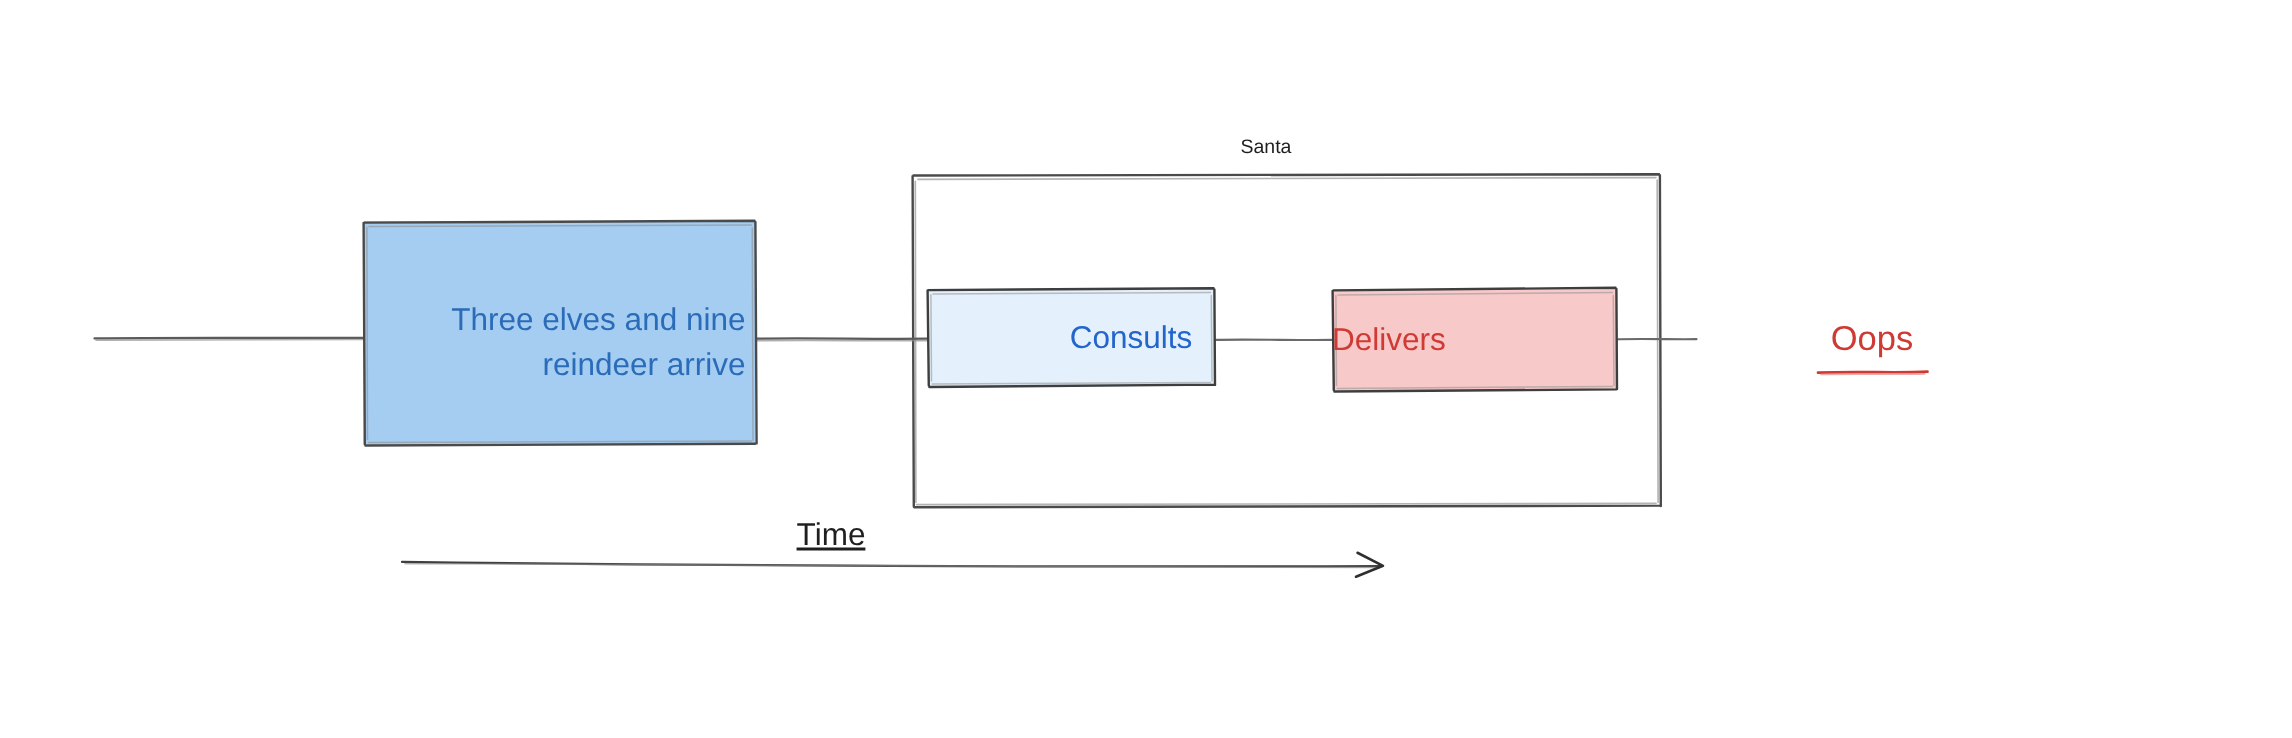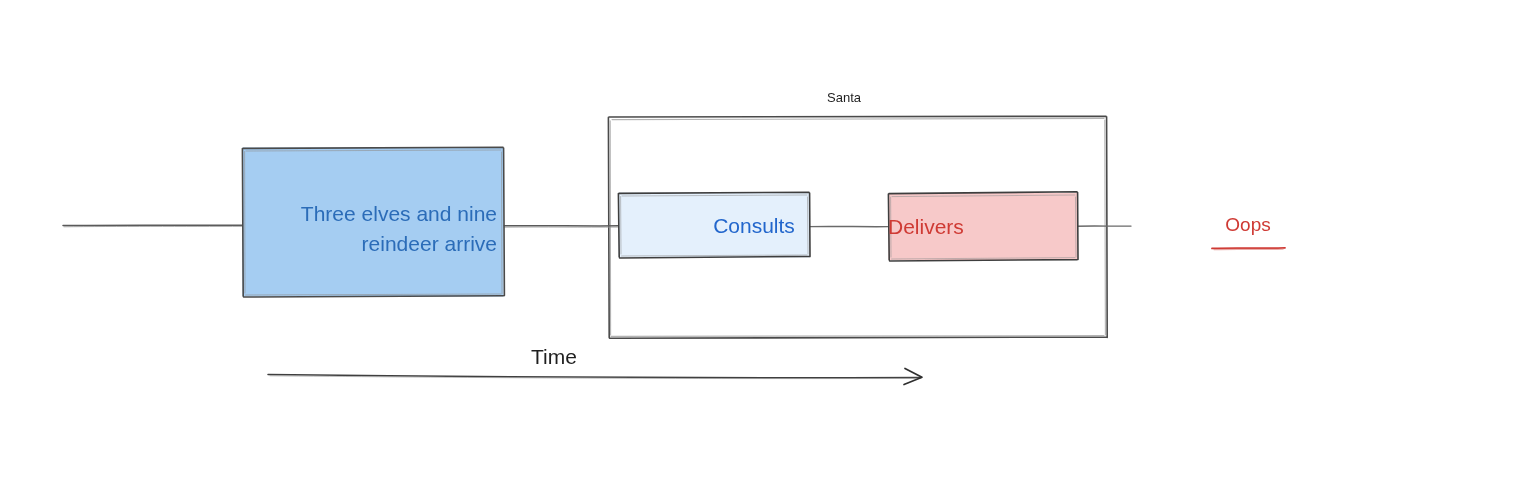--- a/index.html
+++ b/index.html
@@ -64,26 +64,27 @@
     text-align: center;
   }
   .lbl-time {
     left: 454px;
     top: 344px;
     width: 200px;
     font-size: 21px;
     line-height: 26px;
     color: #1f1f1f;
     text-align: center;
+    text-decoration: underline;
   }
   .lbl-oops {
     left: 1163px;
     top: 211px;
     width: 170px;
-    font-size: 19px;
+    font-size: 23px;
     line-height: 28px;
     color: #cf3a34;
     text-align: center;
   }
 </style>
 </head>
 <body>
 
 <svg id="canvas" viewBox="0 0 1528 492" xmlns="http://www.w3.org/2000/svg">
 

